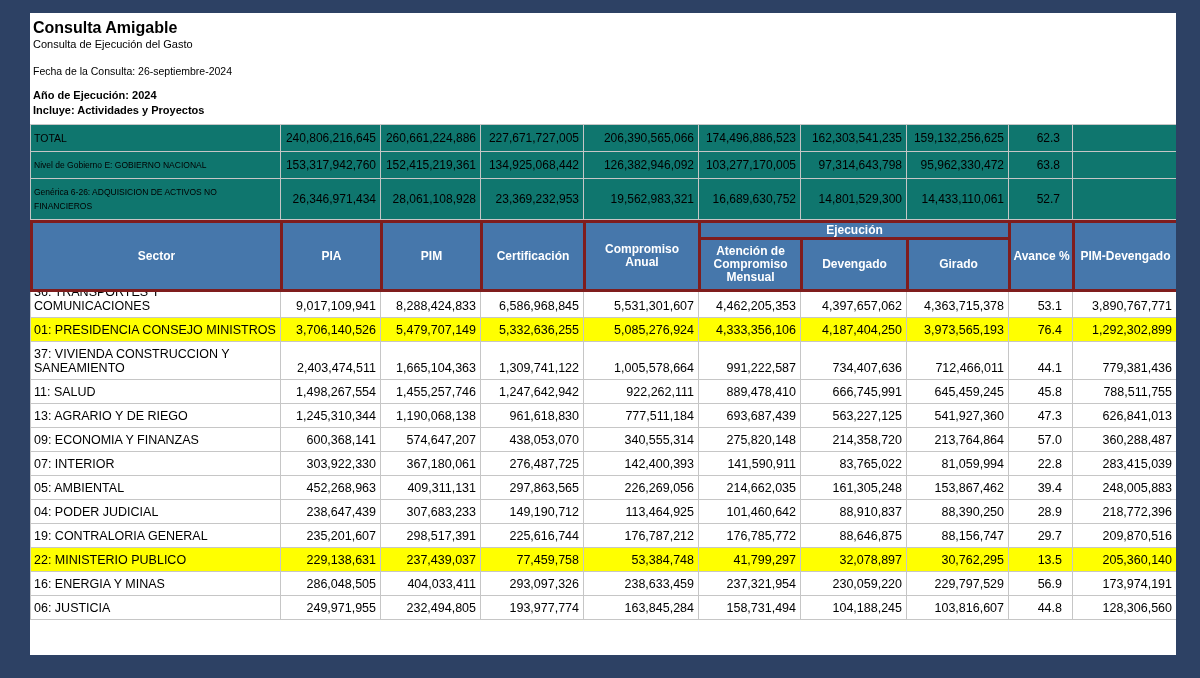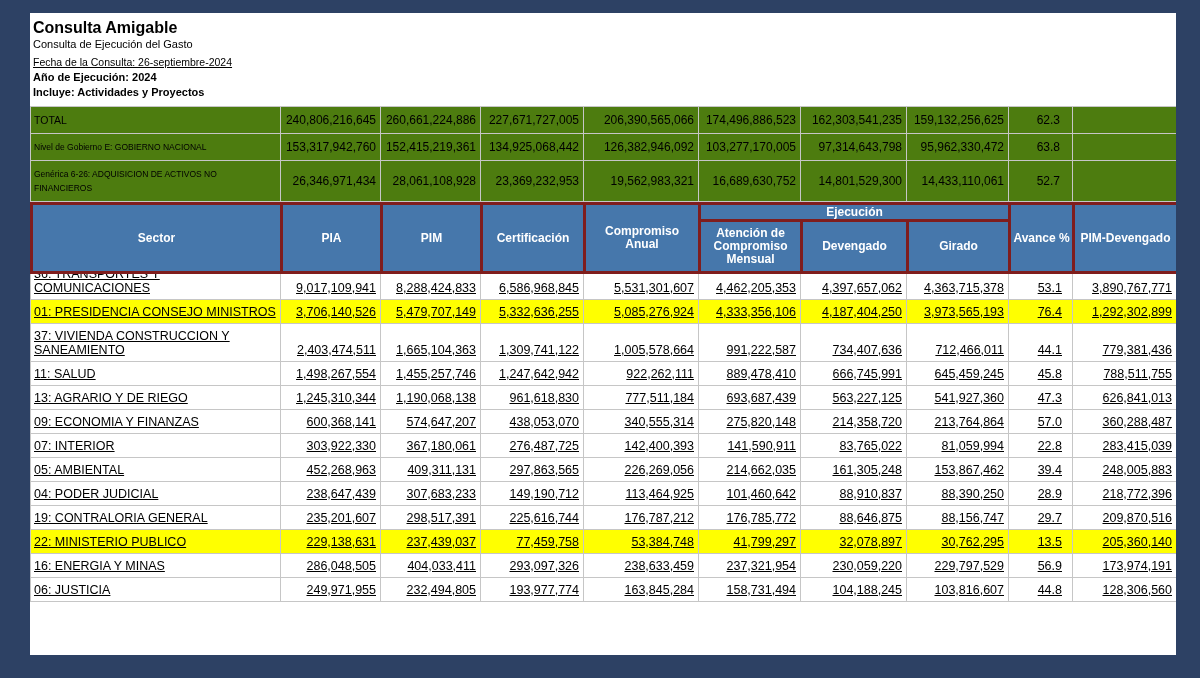--- a/index.html
+++ b/index.html
@@ -15,34 +15,34 @@
   .sheet {
     position: absolute;
     left: 30px; top: 13px;
     width: 1146px; height: 642px;
     background: #ffffff;
     overflow: hidden;
   }
   .doc-header { padding: 6px 0 0 3px; }
   .title    { font-size: 16px; font-weight: bold; line-height: 18px; }
   .subtitle { font-size: 11px; line-height: 13px; margin-top: 1px; }
-  .fecha    { font-size: 10.5px; line-height: 12px; margin-top: 5px; text-decoration: underline; }
-  .anio     { font-size: 11px; line-height: 13px; margin-top: 3px; font-weight: bold; }
+  .fecha    { font-size: 10.5px; line-height: 12px; margin-top: 14px; }
+  .anio     { font-size: 11px; line-height: 13px; margin-top: 12px; font-weight: bold; }
   .incluye  { font-size: 11px; line-height: 13px; margin-top: 2px; font-weight: bold; }
 
   table { border-collapse: collapse; table-layout: fixed; width: 1146px; }
 
   
   .summary-table { margin-top: 7px; }
   .summary-table td {
     border: 1px solid #c6c6c6;
     padding: 6px 4px;
     font-size: 12px;
     line-height: 14px;
-    background: #4d7c0f;
+    background: #0f766e;
   }
   .summary-table td.lbl { font-size: 8.5px; padding-left: 3px; text-align: left; }
   .summary-table tr:first-child td.lbl { font-size: 10.5px; }
   .summary-table td.num { text-align: right; white-space: nowrap; }
   .summary-table td.avance { padding-right: 12px; }
 
   
   .hdr-table { height: 72px; background: #4677ab; }
   .hdr-table th {
     border: 3px solid #7f1d1d;
@@ -52,21 +52,21 @@
     text-align: center;
     vertical-align: middle;
     padding: 0 2px;
     line-height: 13px;
     overflow: hidden;
   }
   .hdr-table .group-cell { height: 17px; }
 
   
   .body-viewport { height: 376px; overflow: hidden; position: relative; }
-  .data-table { margin-top: -13px; background: #737373; text-decoration: underline; }
+  .data-table { margin-top: -13px; background: #737373; }
   .data-table td {
     border: 1px solid #c6c6c6;
     font-size: 12.5px;
     padding: 4.5px 4px;
     line-height: 14px;
     background: #fff;
   }
   .data-table td.sector { text-align: left; padding-left: 3px; white-space: pre-line; vertical-align: middle; }
   .data-table td.num { text-align: right; vertical-align: bottom; white-space: nowrap; }
   .data-table td.avance { padding-right: 10px; }

